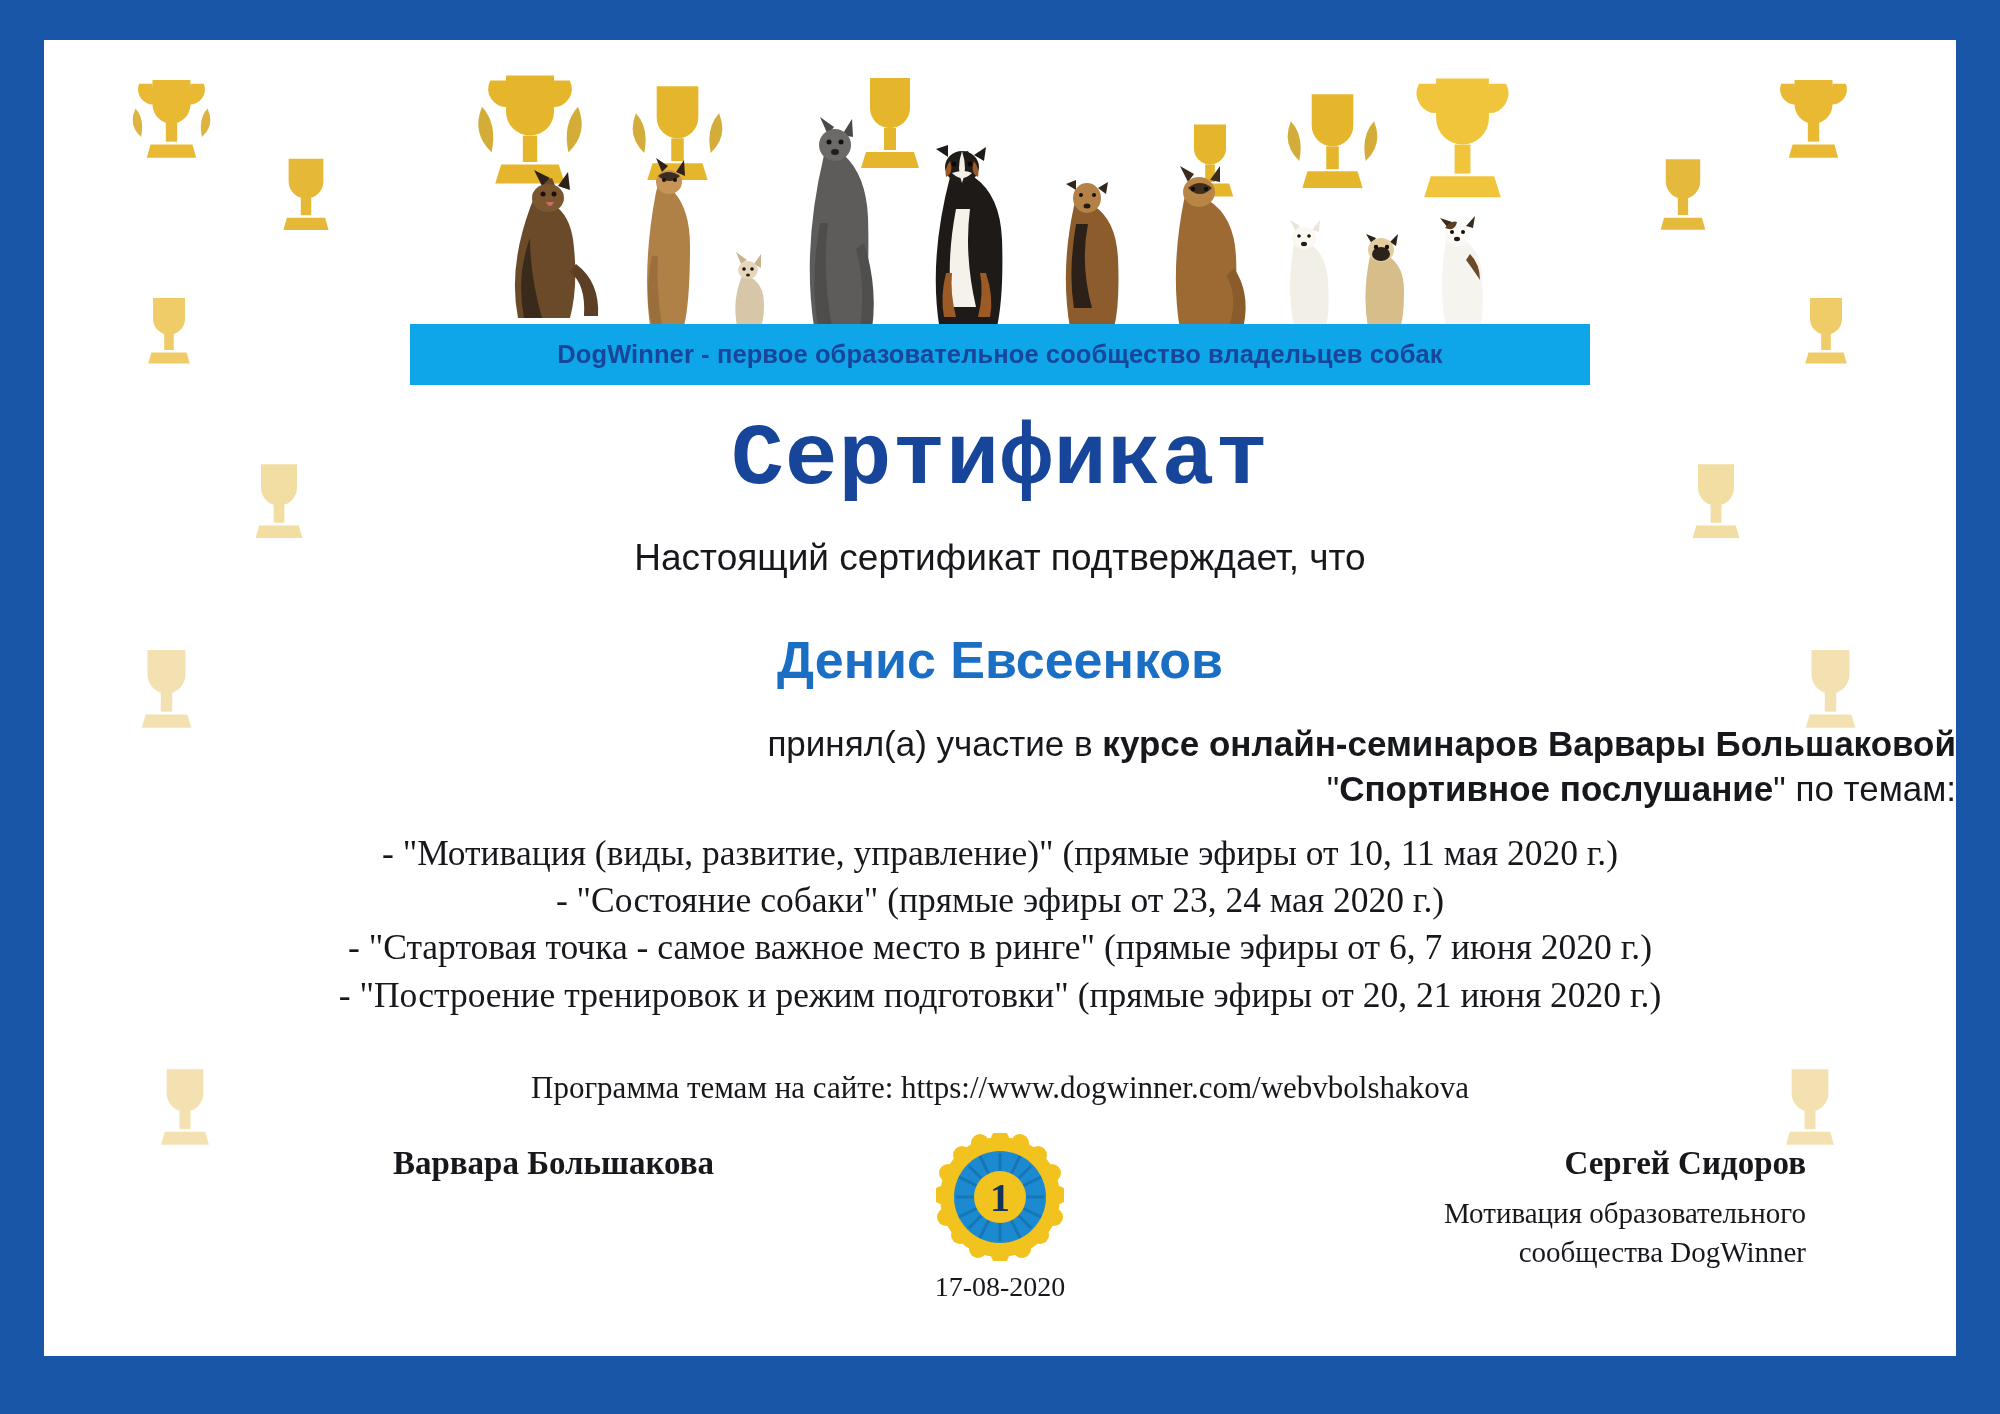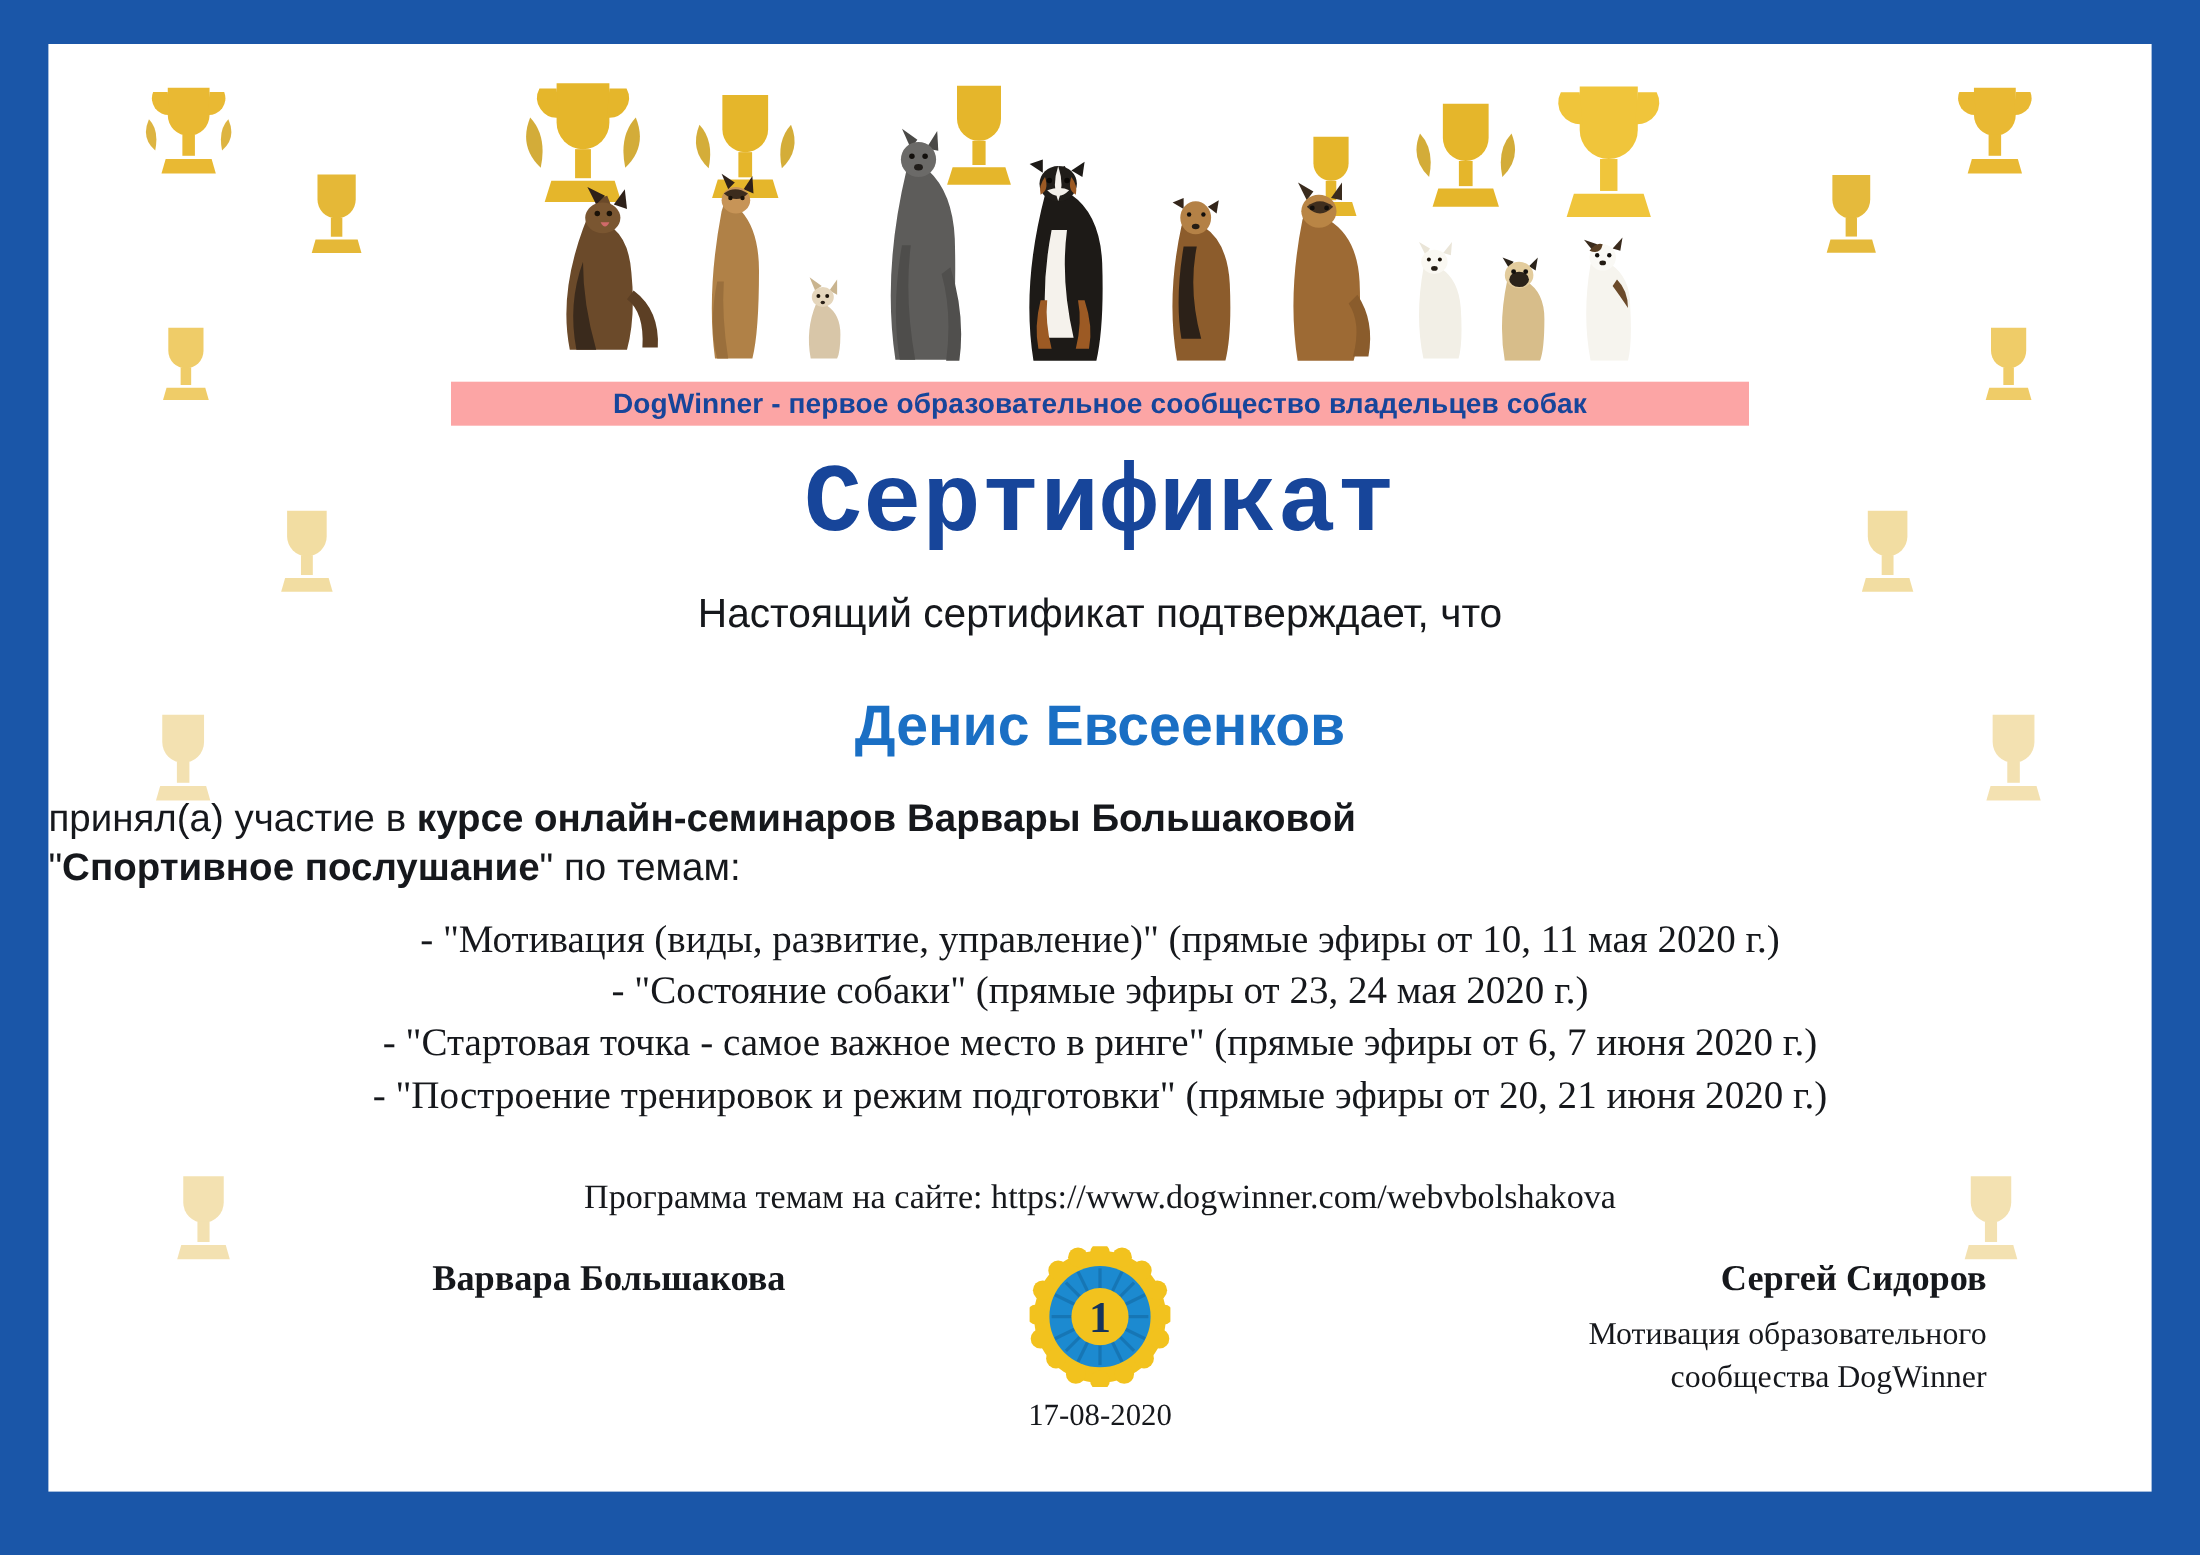--- a/index.html
+++ b/index.html
@@ -62,24 +62,24 @@
   }
   .dog {
     position: relative;
     border-radius: 46% 46% 30% 30% / 58% 58% 22% 22%;
   }
 
   .banner {
     position: absolute;
     left: 50%;
     transform: translateX(-50%);
-    top: 307px;
+    top: 284px;
     width: 1180px;
-    height: 40px;
-    background: #fca5a5;
+    height: 61px;
+    background: #0ea5e9;
     display: flex;
     align-items: center;
     justify-content: center;
   }
   .banner-text {
     font-size: 25.5px;
     font-weight: bold;
     color: #17459a;
     letter-spacing: 0.1px;
     white-space: nowrap;
@@ -112,21 +112,21 @@
     text-align: center;
     font-size: 52px;
     font-weight: bold;
     color: #1a6fc4;
   }
 
   .participation {
     position: absolute;
     top: 682px;
     width: 100%;
-    text-align: left;
+    text-align: right;
     font-size: 35px;
     color: #16181c;
     line-height: 1.28;
   }
   .participation b { font-weight: bold; }
 
   .topics {
     position: absolute;
     top: 790px;
     width: 100%;

